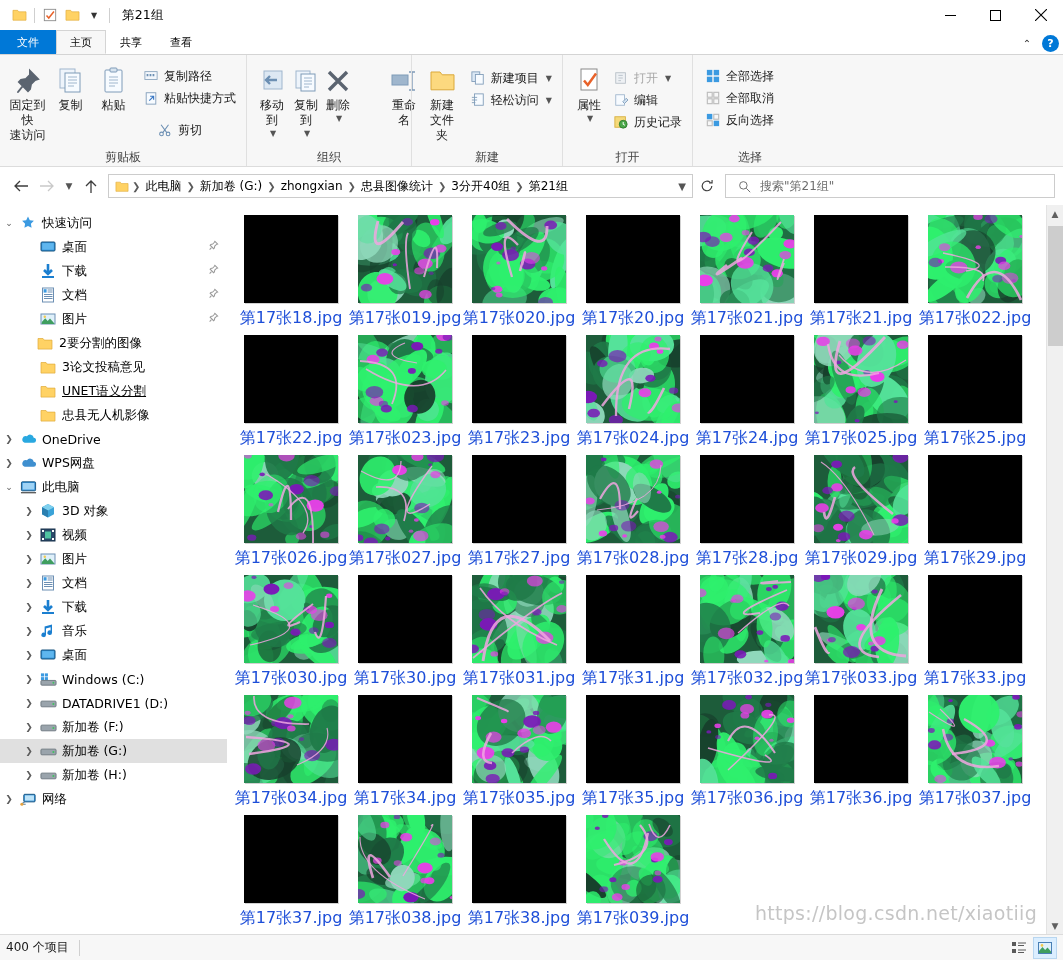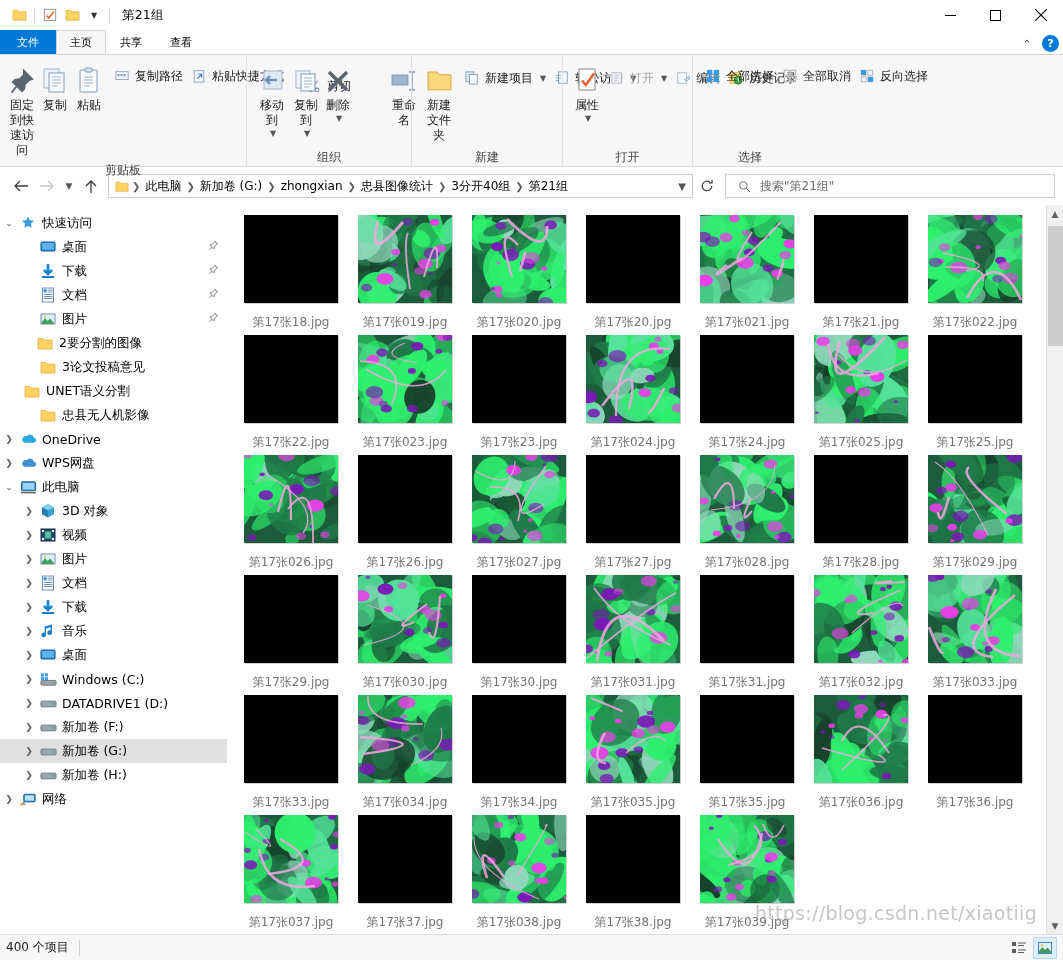--- a/index.html
+++ b/index.html
@@ -56,21 +56,21 @@
   .rgroup + .rgroup { border-left:1px solid #e0e0e0; }
   .rgroup-body { display:flex; flex:1; align-items:flex-start; padding:3px 6px 0 6px; }
   .rgroup-title {
     text-align:center; font-size:12px; color:#444; padding-bottom:3px; height:18px; line-height:18px;
   }
   .bigbtn {
     width:62px; display:flex; flex-direction:column; align-items:center; justify-content:flex-start;
     padding:3px 2px; font-size:12px; color:#1a1a1a; line-height:15px; text-align:center;
   }
   .bigbtn .glyph { height:34px; display:flex; align-items:center; justify-content:center; }
-  .smallcol { display:flex; justify-content:flex-start; padding-top:4px; }
+  .smallcol { display:flex; flex-direction:column; justify-content:flex-start; padding-top:4px; }
   .smallbtn {
     display:flex; align-items:center; gap:5px; font-size:12px; color:#1a1a1a;
     height:22px; padding:0 4px; white-space:nowrap;
   }
   .smallbtn.dis { color:#a6a6a6; }
   .ic16 { width:16px; height:16px; display:flex; align-items:center; justify-content:center; flex:0 0 16px;}
   .caret { font-size:8px; color:#555; margin-left:2px;}
   .bigbtn .caret { margin-top:-2px; }
 
   
@@ -119,21 +119,21 @@
     display:flex; flex-wrap:wrap; align-content:flex-start;
   }
   .cell {
     width:114px; height:120px; display:flex; flex-direction:column; align-items:center;
     margin:0 0 0 0; padding-top:4px;
   }
   .thumb {
     width:94px; height:88px; box-shadow: 1px 1px 0 rgba(0,0,0,.18);
     position:relative; overflow:hidden; background:#000;
   }
-  .cap { font-size:12px; color:#737373; margin-top:11px; white-space:nowrap; }
+  .cap { font-size:16px; color:#1d4ed8; margin-top:5px; white-space:nowrap; }
 
   
   .vscroll {
     position:absolute; top:0; right:0; width:17px; bottom:0; background:#f0f0f0;
     border-left:1px solid #e3e3e3; display:flex; flex-direction:column; align-items:center;
   }
   .vs-arrow { height:17px; width:17px; display:flex;align-items:center;justify-content:center; color:#606060; font-size:9px;}
   .vs-track { flex:1; width:17px; position:relative; }
   .vs-thumb { position:absolute; top:4px; left:1px; width:15px; height:120px; background:#cdcdcd; }
 
@@ -609,21 +609,21 @@
         </div>
         <div class="nvrow" style="padding-left: 20px;">
           <span class="chev"></span>
           <span class="nvic">
             <svg width="16" height="15" viewBox="0 0 16 15">
               <path d="M1 2.5h5l1.3 1.6H15v9H1z" fill="#ffd264" stroke="#e0ab3a" stroke-width=".7"></path>
             </svg>
           </span>
           <span>3论文投稿意见</span>
         </div>
-        <div class="nvrow" style="padding-left: 4px;">
+        <div class="nvrow" style="padding-left: 20px; text-decoration: underline;">
           <span class="chev"></span>
           <span class="nvic">
             <svg width="16" height="15" viewBox="0 0 16 15">
               <path d="M1 2.5h5l1.3 1.6H15v9H1z" fill="#ffd264" stroke="#e0ab3a" stroke-width=".7"></path>
             </svg>
           </span>
           <span>UNET语义分割</span>
         </div>
         <div class="nvrow" style="padding-left: 20px;">
           <span class="chev"></span>
@@ -1285,24 +1285,20 @@
                 <ellipse cx="80.8" cy="79.7" rx="4.6" ry="3.2" fill="#e83fe8" opacity="0.62"></ellipse>
                 <ellipse cx="27.0" cy="49.7" rx="2.6" ry="1.8" fill="#e83fe8" opacity="0.60"></ellipse>
                 <ellipse cx="7.8" cy="82.6" rx="4.6" ry="3.2" fill="#7b18b8" opacity="0.78"></ellipse>
                 <path d="M69 88 Q70 20 44 54" stroke="#f0a6e0" stroke-width="1.9" fill="none" opacity=".85"></path>
                 <path d="M22 19 Q78 52 59 78" stroke="#f0a6e0" stroke-width="1.3" fill="none" opacity=".85"></path>
                 <path d="M47 65 Q47 1 34 57" stroke="#f0a6e0" stroke-width="2.3" fill="none" opacity=".85"></path>
               </svg></div>
             <div class="cap">第17张026.jpg</div>
           </div>
           <div class="cell">
-            <div class="thumb" style="background: rgb(0, 0, 0);"></div>
-            <div class="cap">第17张26.jpg</div>
-          </div>
-          <div class="cell">
             <div class="thumb"><svg width="94" height="88" viewBox="0 0 94 88" preserveAspectRatio="none">
     <rect width="94" height="88" fill="#1d5c3a"></rect>
                 <ellipse cx="26.2" cy="2.3" rx="19.0" ry="12.6" transform="rotate(139 26.2 2.3)" fill="#1f7a48" opacity="0.56"></ellipse>
                 <ellipse cx="61.5" cy="4.5" rx="28.0" ry="7.6" transform="rotate(24 61.5 4.5)" fill="#2ef06d" opacity="0.75"></ellipse>
                 <ellipse cx="30.6" cy="47.1" rx="13.3" ry="6.8" transform="rotate(20 30.6 47.1)" fill="#8fd8bb" opacity="0.85"></ellipse>
                 <ellipse cx="41.2" cy="61.5" rx="22.9" ry="22.7" transform="rotate(27 41.2 61.5)" fill="#1f7a48" opacity="1.00"></ellipse>
                 <ellipse cx="61.6" cy="44.0" rx="8.5" ry="17.3" transform="rotate(17 61.6 44.0)" fill="#1f7a48" opacity="0.75"></ellipse>
                 <ellipse cx="67.2" cy="76.0" rx="21.4" ry="20.0" transform="rotate(76 67.2 76.0)" fill="#1f7a48" opacity="0.85"></ellipse>
                 <ellipse cx="61.2" cy="49.5" rx="26.7" ry="23.2" transform="rotate(25 61.2 49.5)" fill="#55e29a" opacity="0.88"></ellipse>
                 <ellipse cx="64.1" cy="68.7" rx="17.6" ry="17.0" transform="rotate(55 64.1 68.7)" fill="#1f7a48" opacity="0.67"></ellipse>

